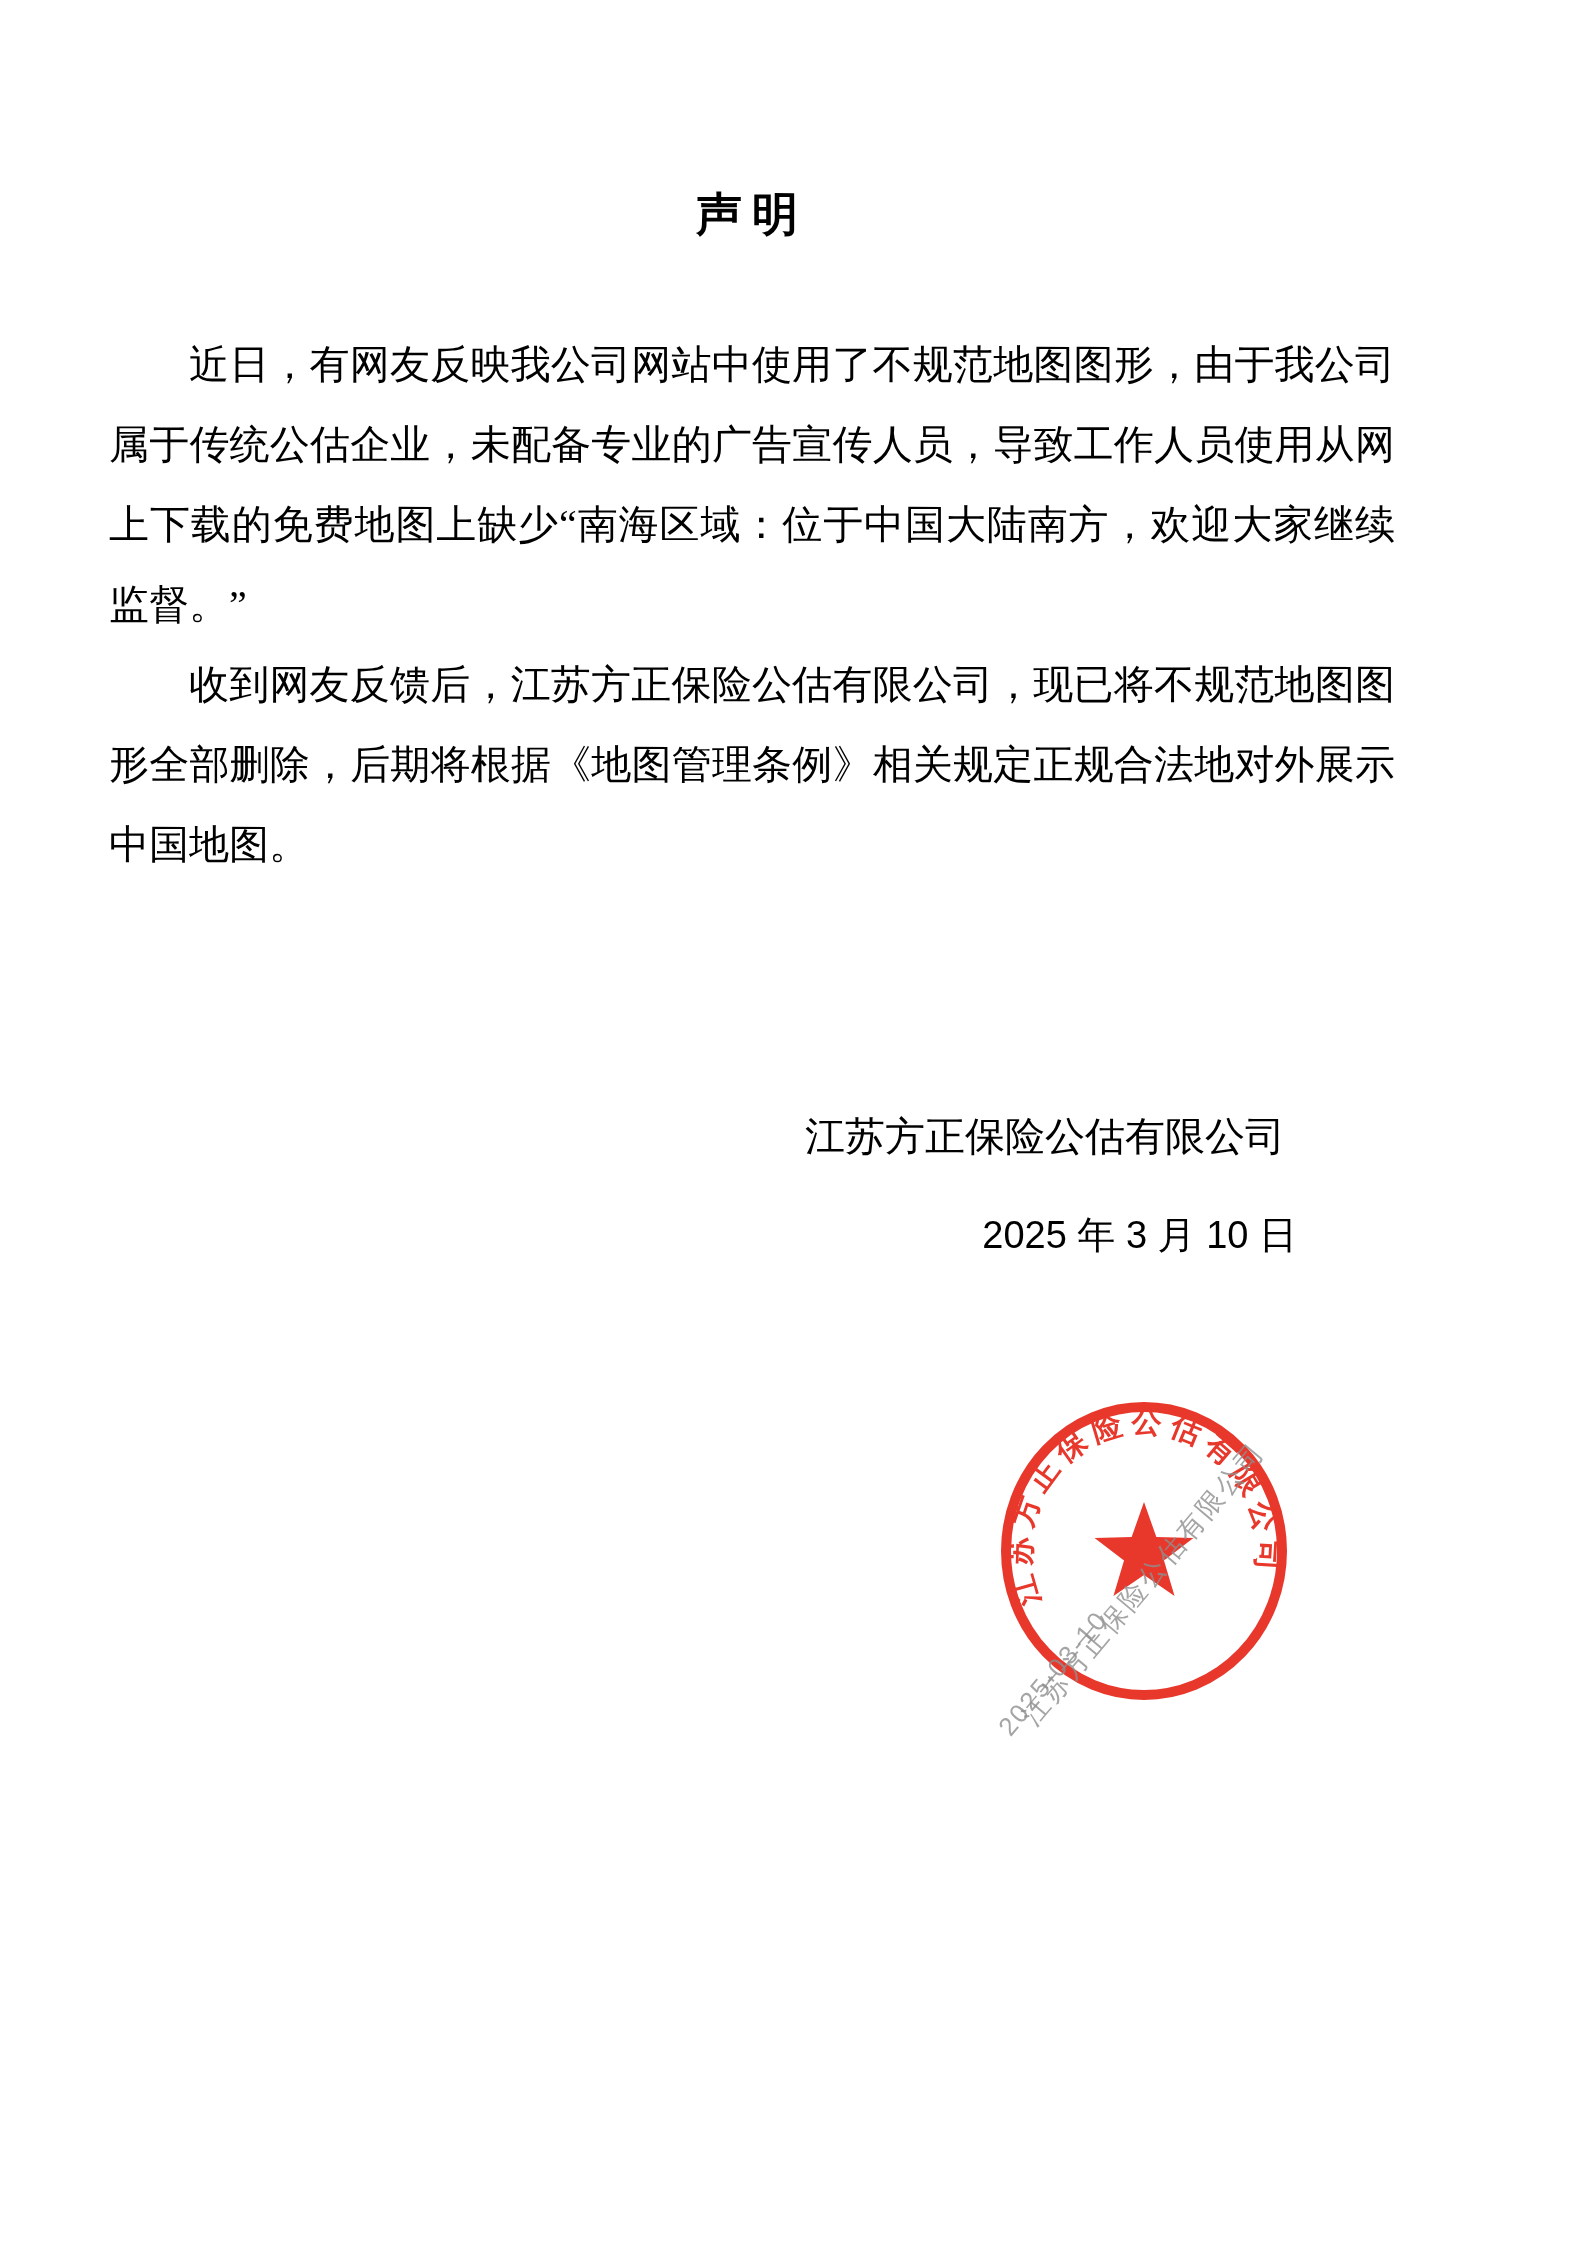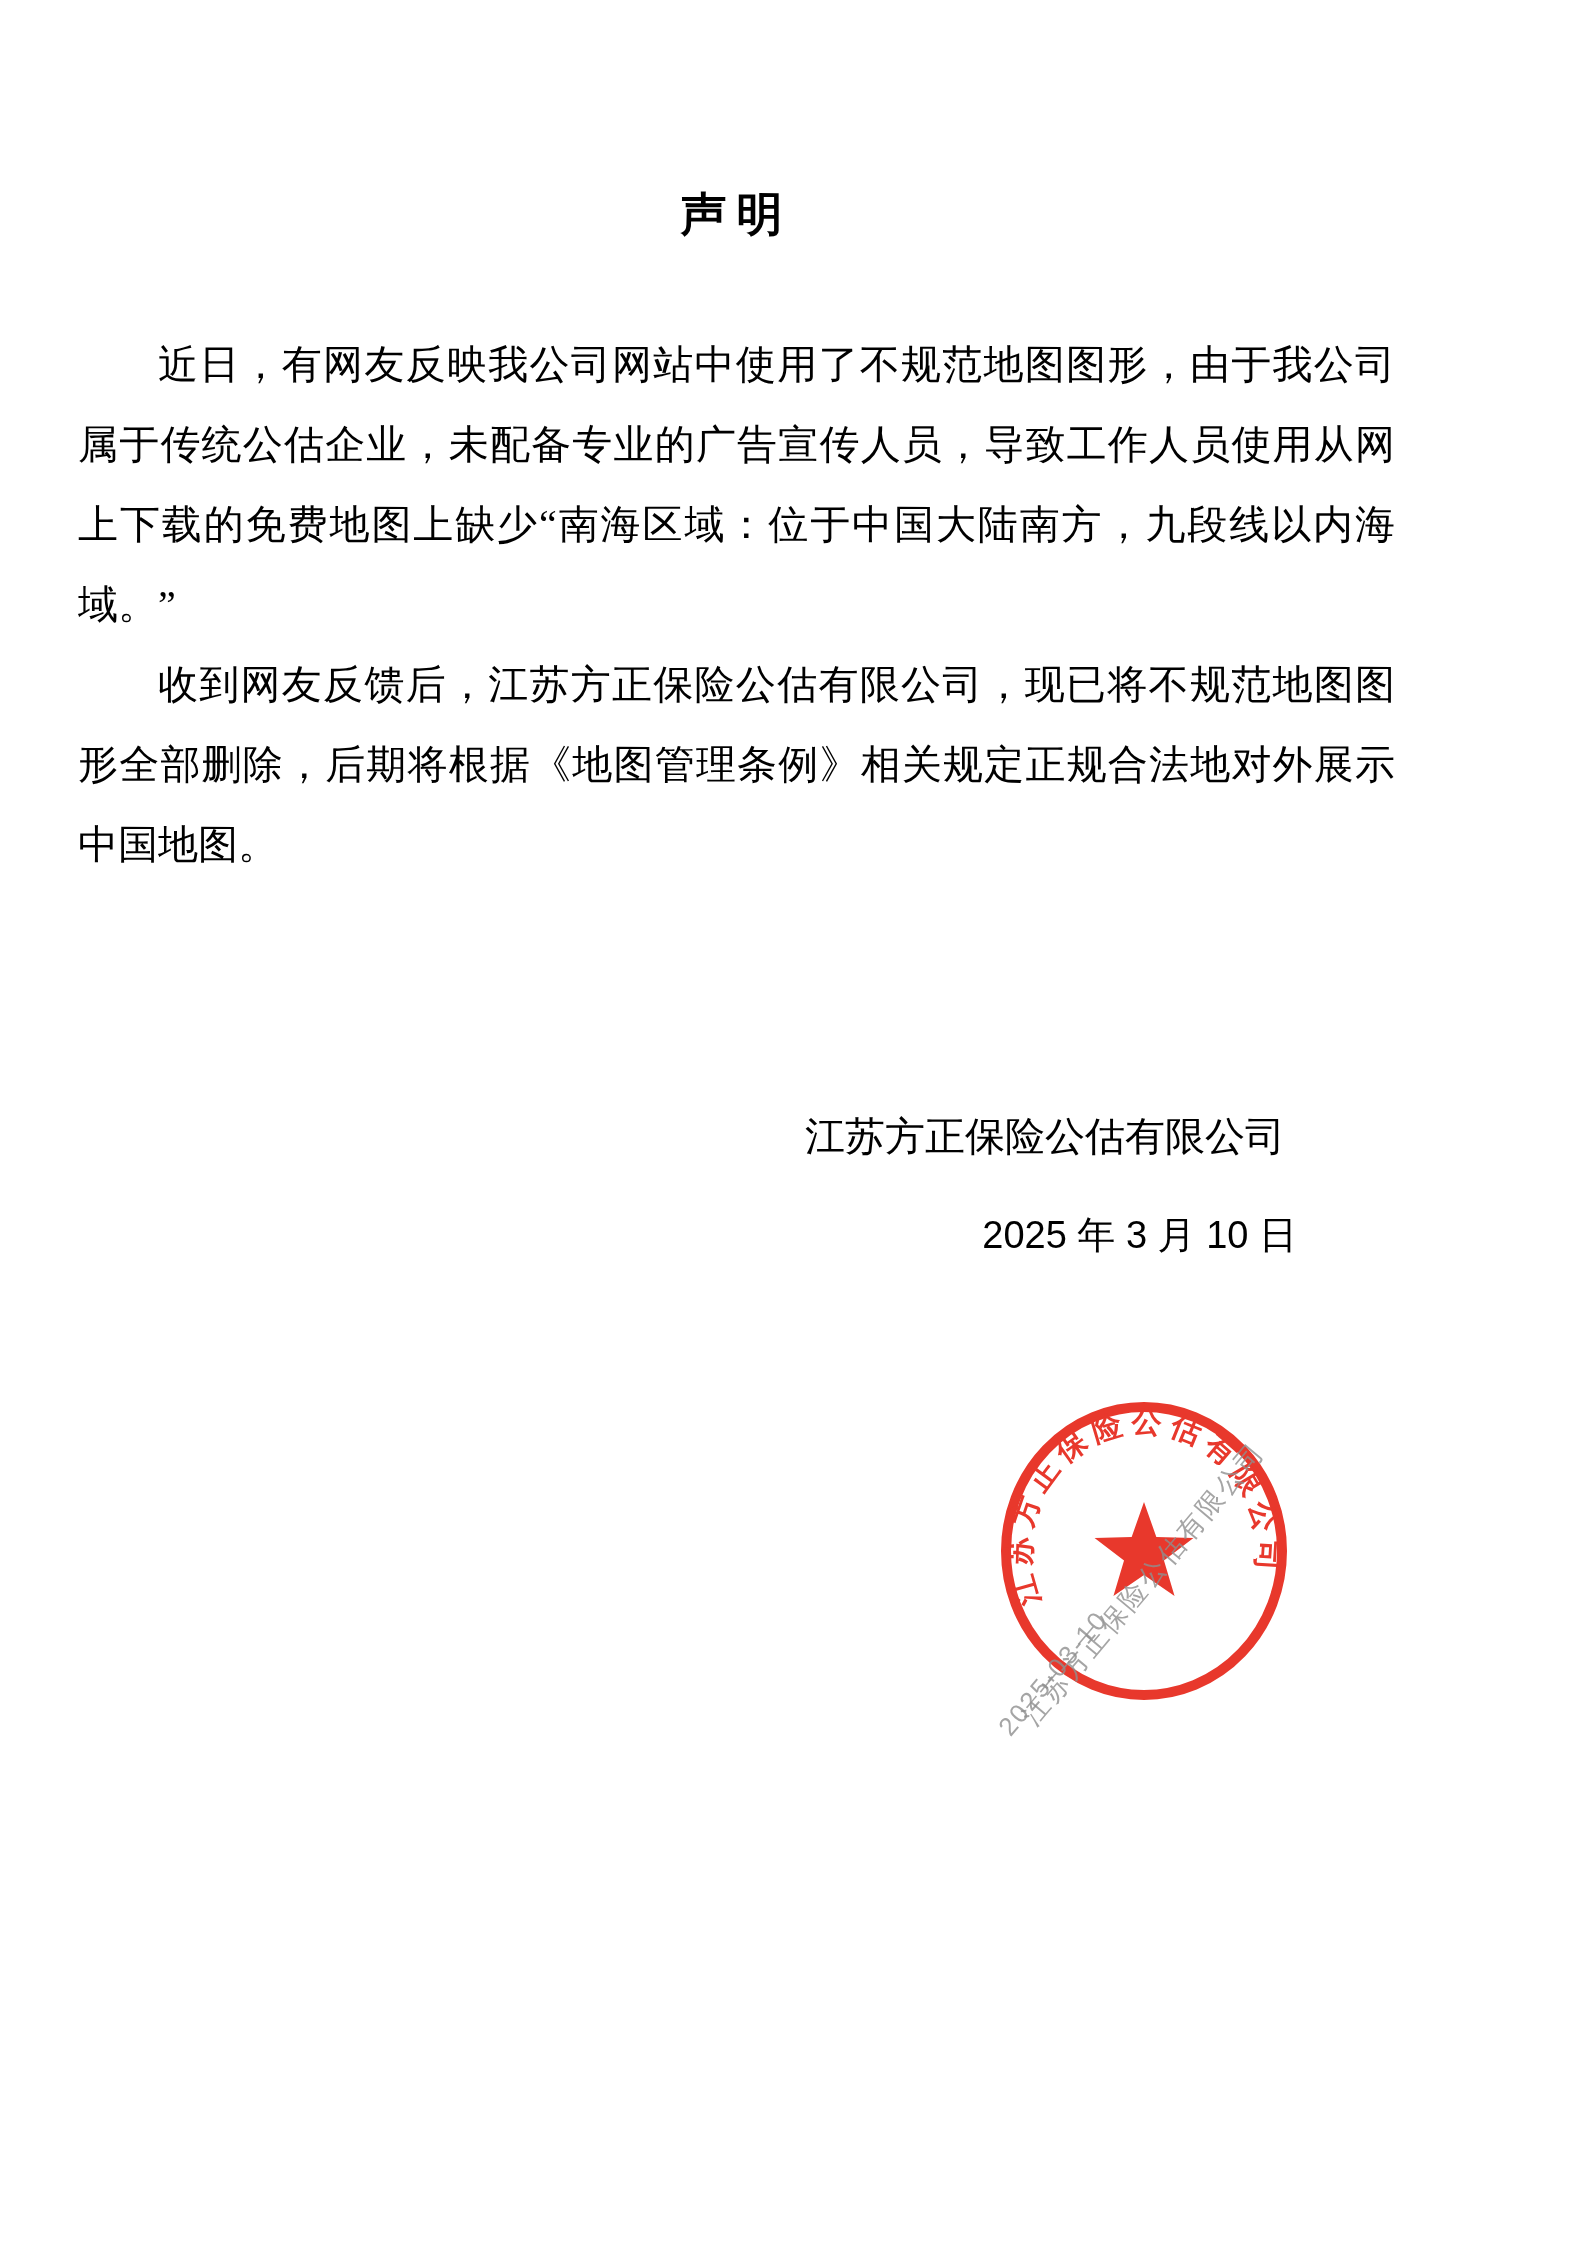--- a/index.html
+++ b/index.html
@@ -2,21 +2,21 @@
 <html><head>
 <meta charset="utf-8">
 <style>
   html,body { margin:0; padding:0; }
   body {
     width:1587px; height:2245px;
     background:#ffffff; color:#000;
     font-family:"Liberation Serif","DejaVu Serif",serif;
     position:relative; overflow:hidden;
   }
-  .doc { padding:183px 192px 0 78px; }
+  .doc { padding:183px 192px 0 109px; }
   .title {
     text-align:center; font-size:46px; line-height:64px;
     font-weight:bold; letter-spacing:10px; margin:0 0 78px 0;
   }
   .body-para {
     font-size:40px; line-height:80px; margin:0;
     text-align:justify; text-indent:2em;
   }
   .signature { margin-top:212px; text-align:right; }
   .company { font-size:40px; line-height:80px; padding-right:110px; }
@@ -42,21 +42,21 @@
   }
   .wm-company { left:16px; top:310px; font-size:27px; letter-spacing:3px; }
   .wm-date    { left:-6px; top:322px; font-size:26px; letter-spacing:2px; }
 </style>
 </head>
 <body>
 
 <div class="doc">
   <h1 class="title">声明</h1>
 
-  <p class="body-para">近日，有网友反映我公司网站中使用了不规范地图图形，由于我公司属于传统公估企业，未配备专业的广告宣传人员，导致工作人员使用从网上下载的免费地图上缺少“南海区域：位于中国大陆南方，九段线以内海域。”</p>
+  <p class="body-para">近日，有网友反映我公司网站中使用了不规范地图图形，由于我公司属于传统公估企业，未配备专业的广告宣传人员，导致工作人员使用从网上下载的免费地图上缺少“南海区域：位于中国大陆南方，欢迎大家继续监督。”</p>
   <p class="body-para">收到网友反馈后，江苏方正保险公估有限公司，现已将不规范地图图形全部删除，后期将根据《地图管理条例》相关规定正规合法地对外展示中国地图。</p>
 
   <div class="signature">
     <div class="company">江苏方正保险公估有限公司</div>
     <div class="date"><span class="date-text">2025 年 3 月 10 日</span></div>
   </div>
 </div>
 
 <div class="stamp">
   <svg width="292" height="302" viewBox="0 0 292 302">

